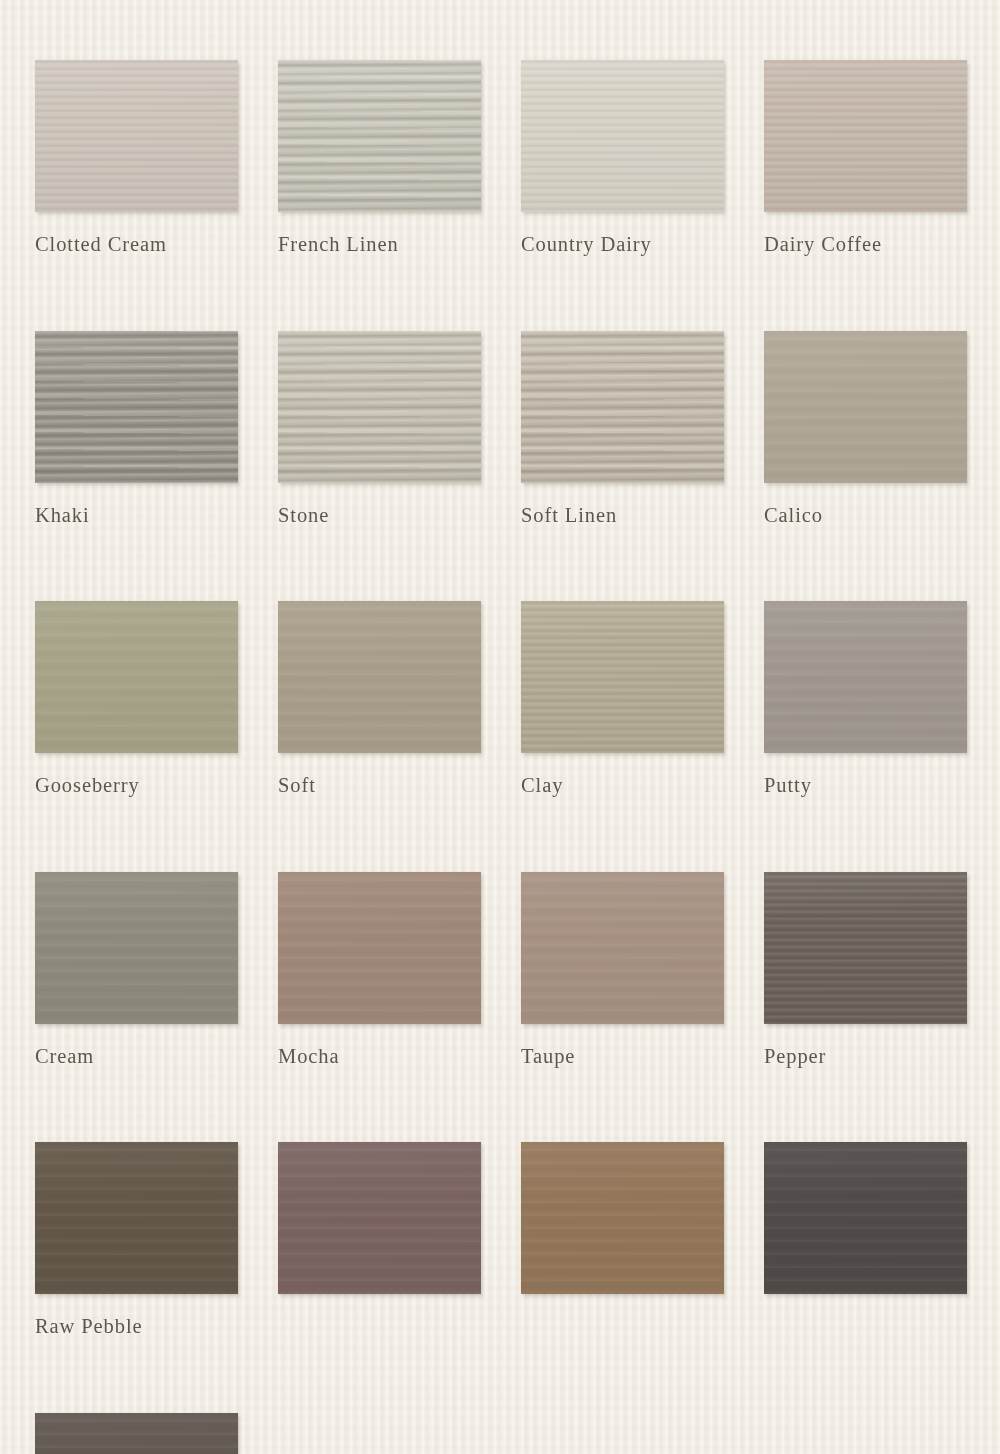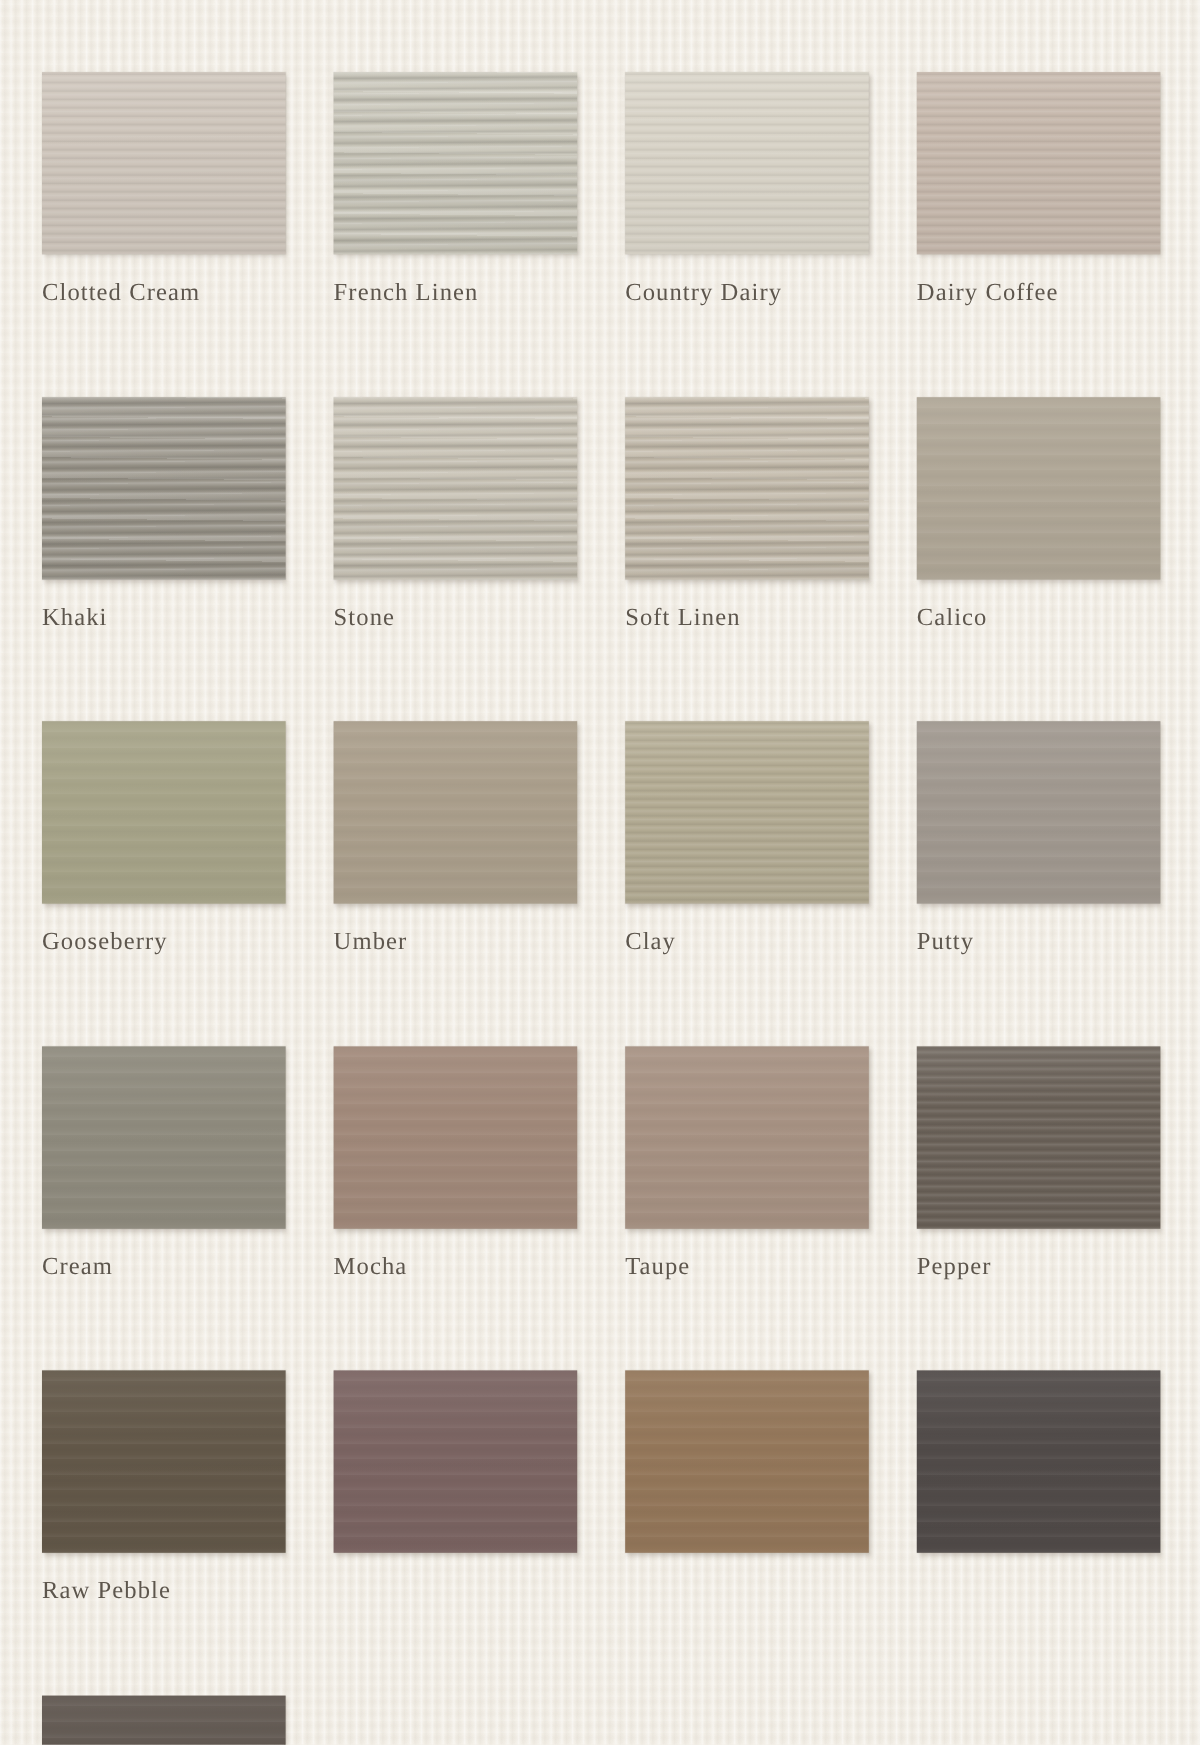--- a/index.html
+++ b/index.html
@@ -167,21 +167,21 @@
     <div class="swatch-cell">
       <div class="chip grain-soft" style="background-color: rgb(167, 164, 137);">
         <div class="grain"></div>
       </div>
       <div class="chip-label">Gooseberry</div>
     </div>
     <div class="swatch-cell">
       <div class="chip grain-soft" style="background-color: rgb(171, 159, 140);">
         <div class="grain"></div>
       </div>
-      <div class="chip-label">Umber</div>
+      <div class="chip-label">Soft</div>
     </div>
     <div class="swatch-cell">
       <div class="chip " style="background-color: rgb(179, 171, 147);">
         <div class="grain"></div>
       </div>
       <div class="chip-label">Clay</div>
     </div>
     <div class="swatch-cell">
       <div class="chip grain-soft" style="background-color: rgb(161, 153, 144);">
         <div class="grain"></div>

